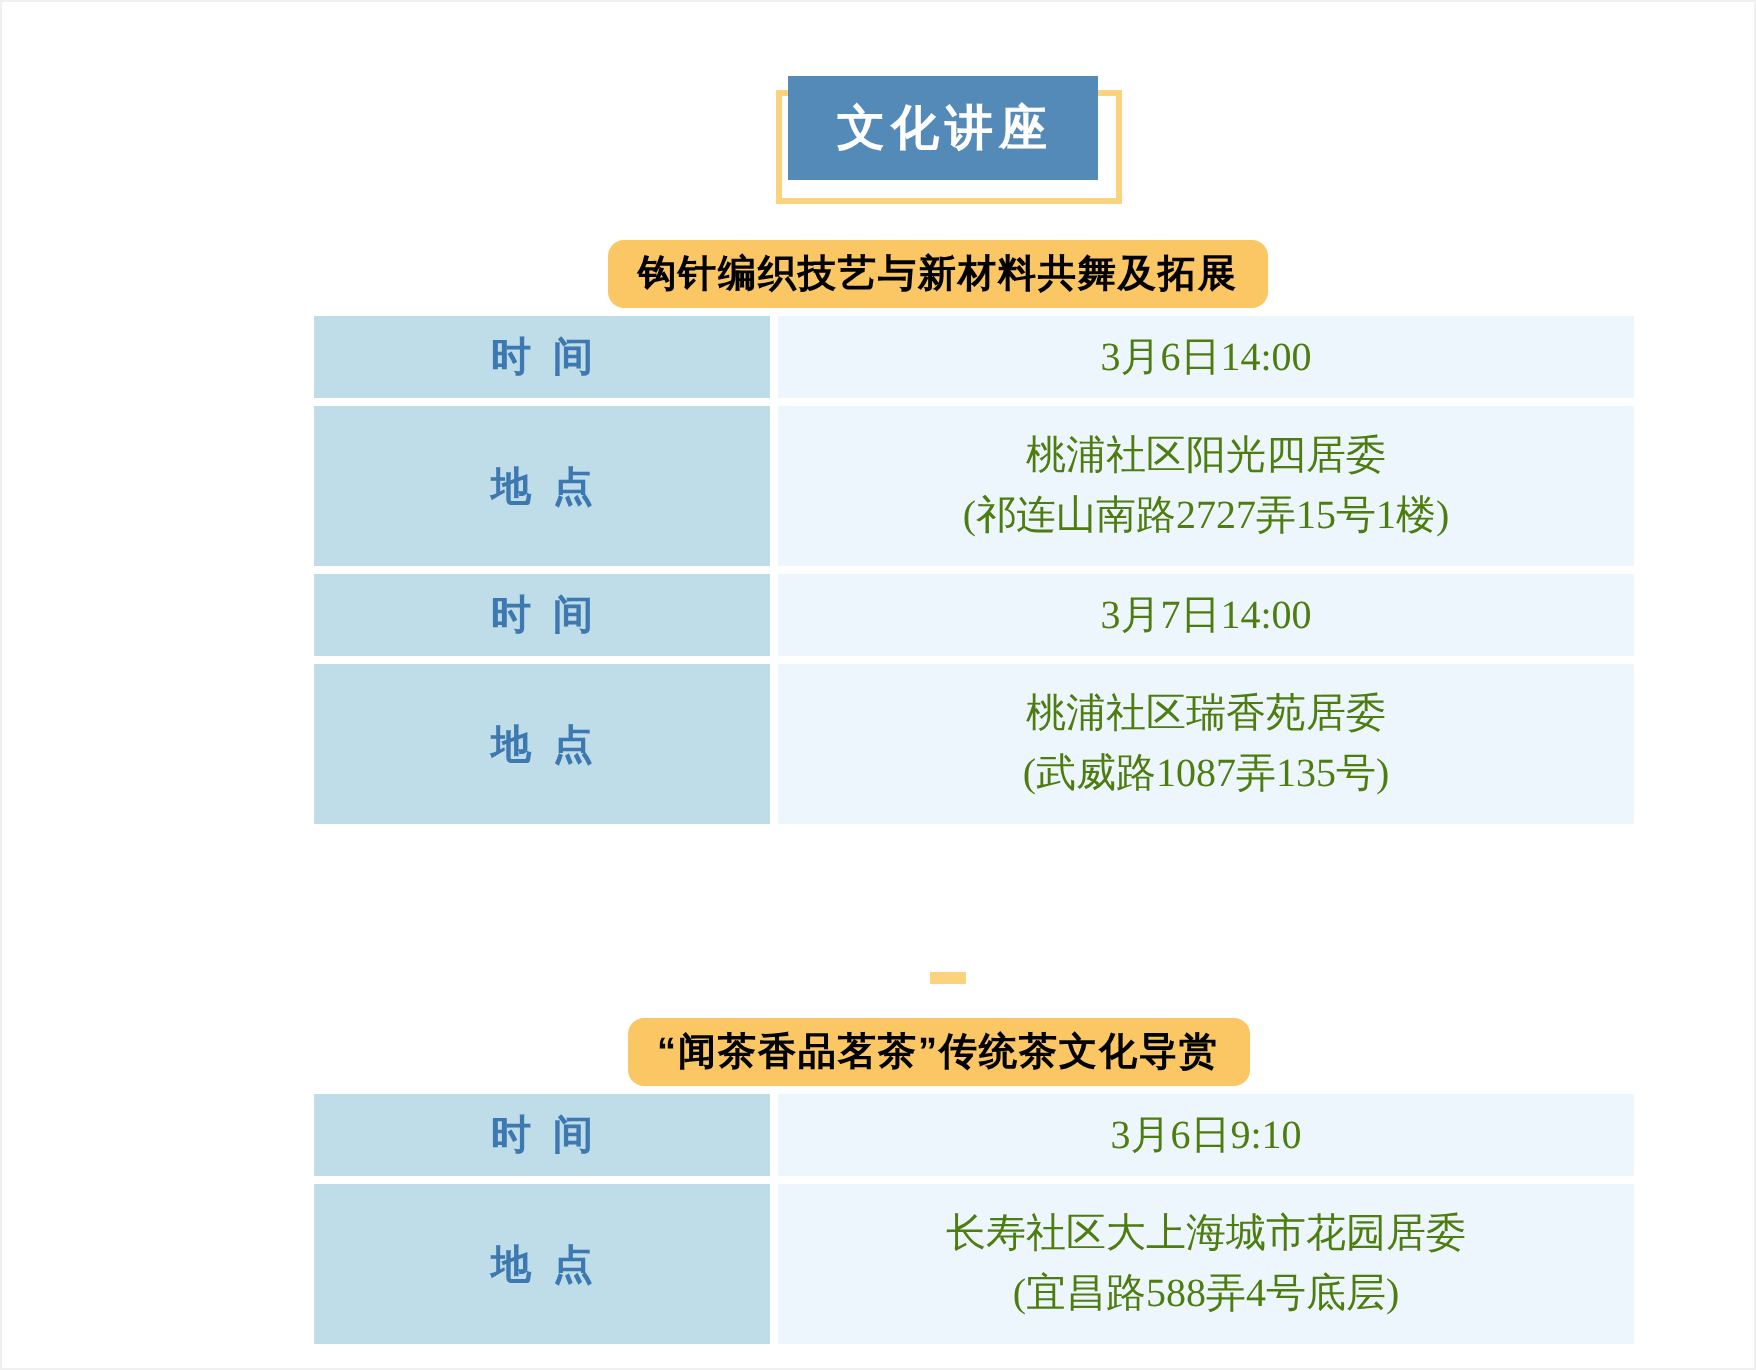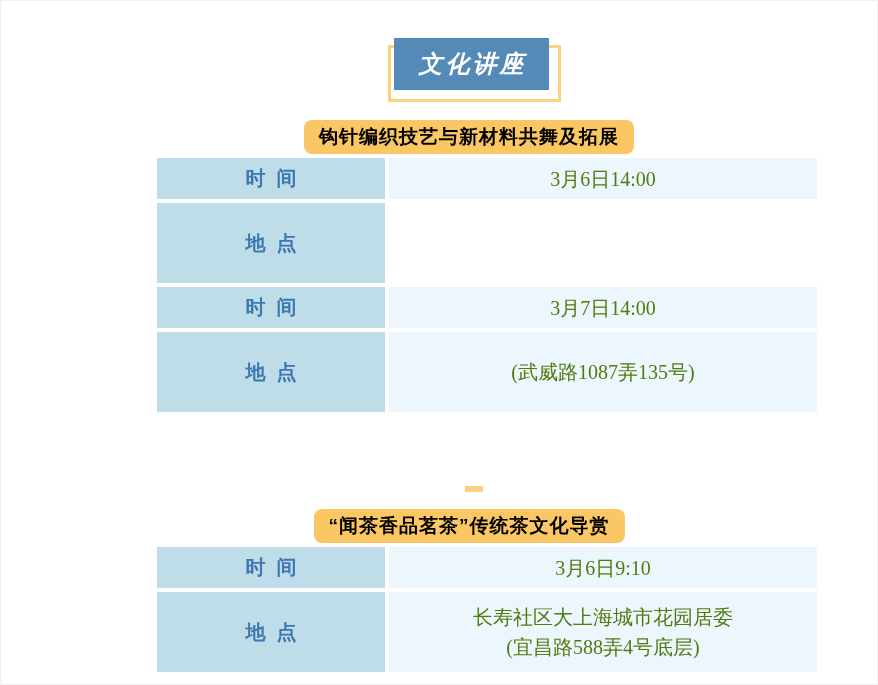--- a/index.html
+++ b/index.html
@@ -27,21 +27,20 @@
     margin-bottom: 0;
   }
   .section + .section {
     margin-top: 60px;
   }
   .title-wrap {
     position: relative;
     width: max-content;
     margin: 0 auto;
     padding: 7px 12px 12px 16px;
-    font-style: italic;
   }
   .title-outline {
     position: absolute;
     top: 14px;
     left: 10px;
     right: 0px;
     bottom: 0px;
     border: 3px solid #fbd37c;
     z-index: 0;
   }
@@ -125,32 +124,37 @@
     <div class="table">
   <div class="row single">
     <div class="cell-label">时  间</div>
     <div class="cell-value">
               <div class="line">3月6日14:00</div>
             </div>
   </div>
 
   <div class="row double">
     <div class="cell-label">地  点</div>
+    <div class="cell-value">
+              <div class="line">桃浦社区阳光四居委</div>
+              <div class="line">(祁连山南路2727弄15号1楼)</div>
+            </div>
   </div>
 
   <div class="row single">
     <div class="cell-label">时  间</div>
     <div class="cell-value">
               <div class="line">3月7日14:00</div>
             </div>
   </div>
 
   <div class="row double">
     <div class="cell-label">地  点</div>
     <div class="cell-value">
+              <div class="line">桃浦社区瑞香苑居委</div>
               <div class="line">(武威路1087弄135号)</div>
             </div>
   </div>
 </div>
   </div>
 
   <div class="section">
     <div class="title-wrap">
       <div class="title-outline"></div>
     </div>

